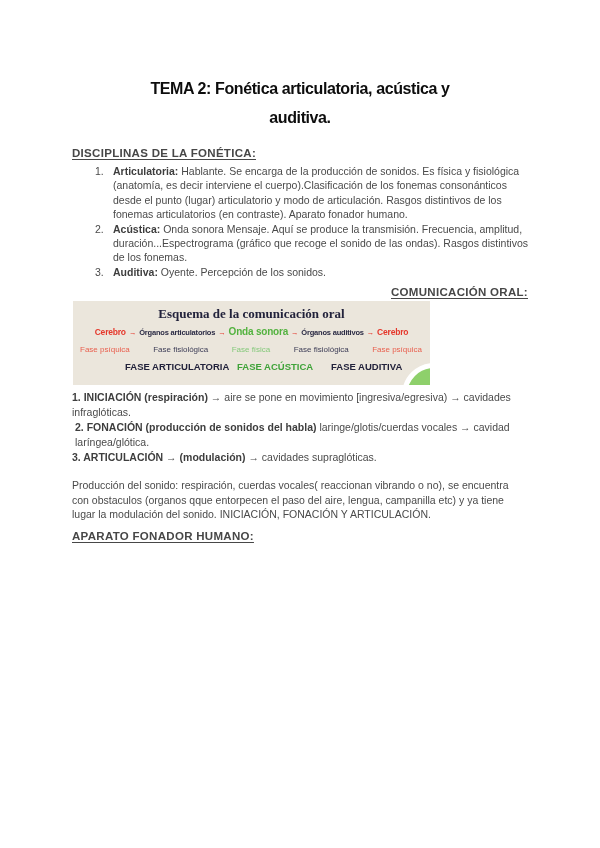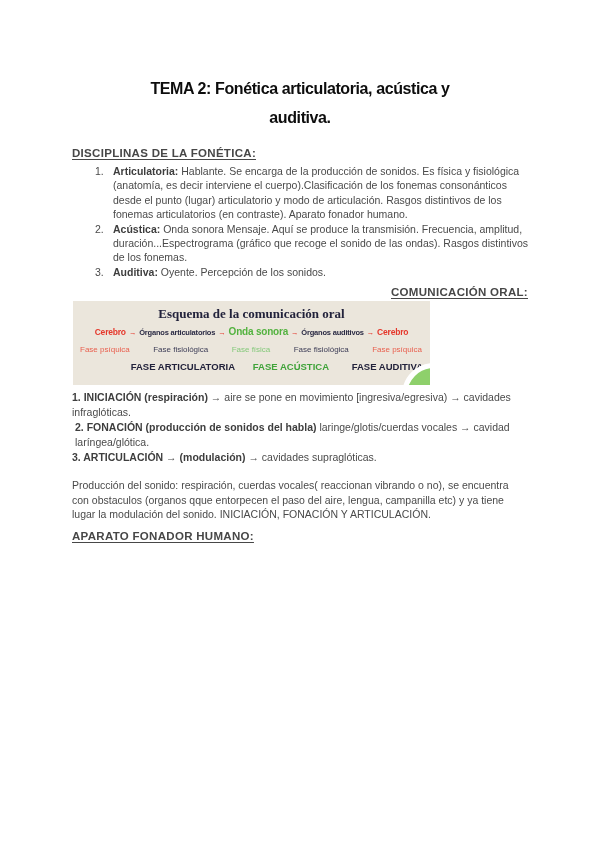--- a/index.html
+++ b/index.html
@@ -66,21 +66,21 @@
     display: flex; justify-content: space-between;
     padding: 0 8px 0 7px; font-size: 8px; white-space: nowrap;
   }
   .f-red   { color: #e9604f; }
   .f-dark  { color: #3c3c56; }
   .f-green { color: #85c97b; }
 
   .fase-titles {
     position: absolute; top: 60px; left: 52px;
     display: grid; grid-template-columns: 110px 92px 92px; column-gap: 2px;
-    font-weight: 700; font-size: 9.5px; text-align: right; white-space: nowrap;
+    font-weight: 700; font-size: 9.5px; text-align: left; white-space: nowrap;
   }
   .ft-dark  { color: #22223b; }
   .ft-green { color: #3fa339; }
 
   .fase-desc {
     position: absolute; top: 75px; left: 52px;
     display: grid; grid-template-columns: 110px 92px 92px; column-gap: 2px;
     font-size: 8.5px; line-height: 10px; text-align: center;
   }
   .fd-dark  { color: #3c3c56; }

